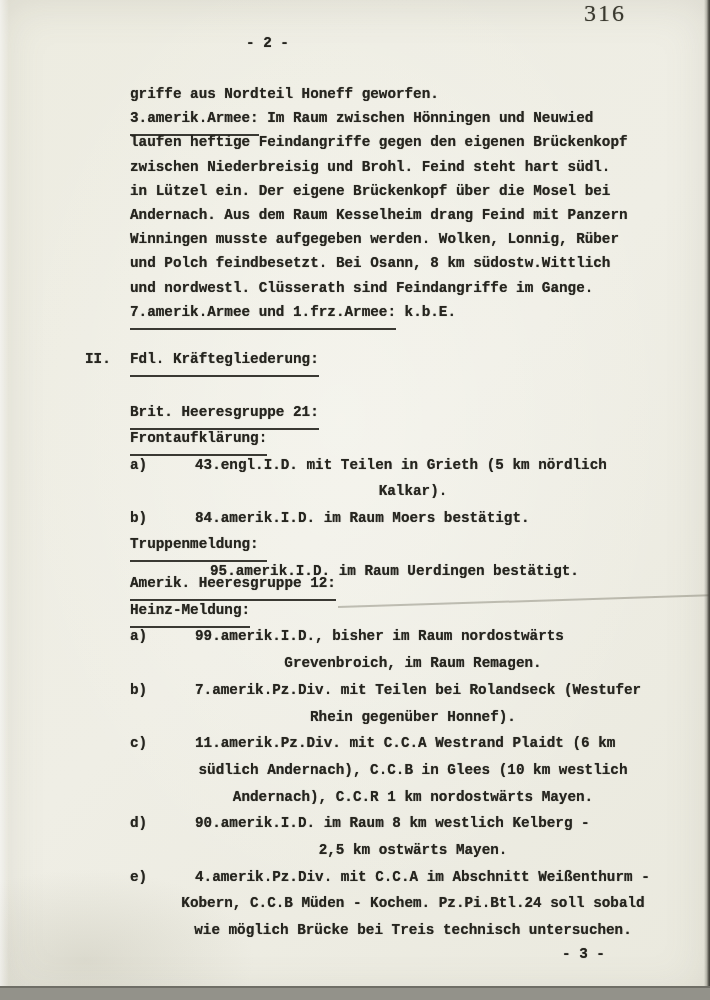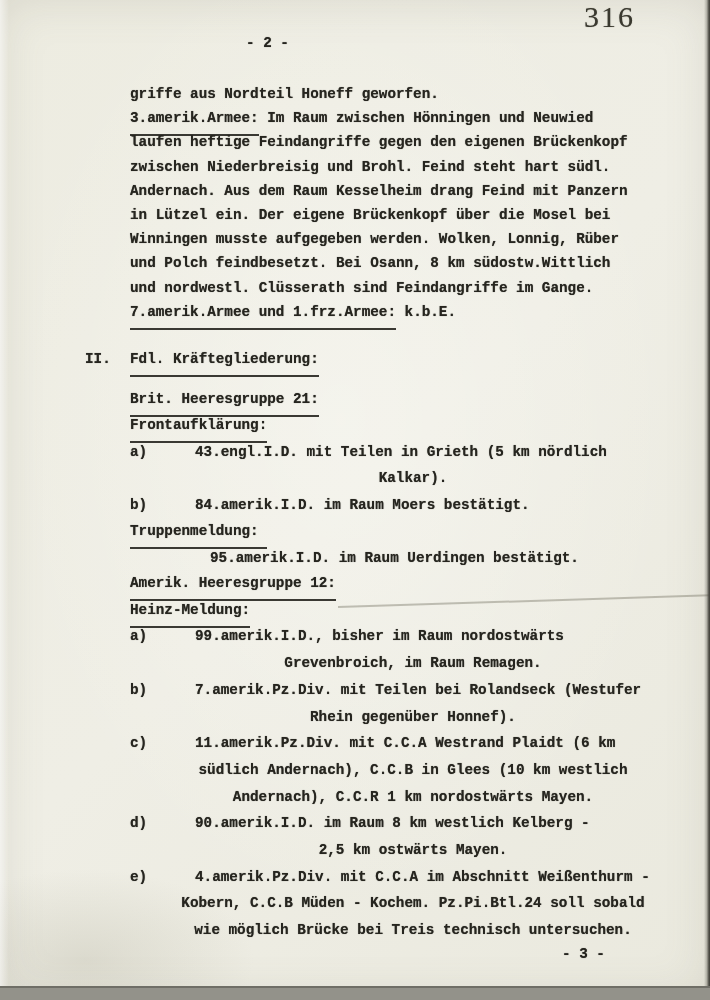--- a/index.html
+++ b/index.html
@@ -39,27 +39,27 @@
   .line .seg.underline {
     border-bottom: 2px solid rgba(38,37,31,0.9);
     padding-bottom: 8px;
   }
   .indent-item { padding-left: 65px; }
   .indent-item .label { position: absolute; left: 0; }
   .indent-cont { padding-left: 21px; text-align: center; }
   .indent-deep { padding-left: 80px; }
   .indent-section { margin-left: -45px; }
   .indent-section .label { display: inline-block; width: 45px; margin-top: 20px; }
-  .gap-md { margin-top: 13px; }
+  .gap-md { margin-top: 26px; }
   #archive-stamp {
     position: absolute;
     left: 584px;
     top: 0px;
     font-family: "Liberation Serif", "DejaVu Serif", serif;
-    font-size: 30px;
+    font-size: 24px;
     letter-spacing: 2px;
     color: #3a392f;
     text-shadow: 0 0 1px rgba(58,57,47,0.5);
   }
   #page-header-number { position: absolute; left: 246px; top: 35px; }
   #page-footer-number { position: absolute; left: 562px; top: 946px; }
   #crease-line {
     position: absolute;
     left: 338px;
     top: 606px;
@@ -96,22 +96,22 @@
   <div id="left-edge"></div>
   <div id="archive-stamp">316</div>
   <div id="page-header-number" class="tw">- 2 -</div>
 
   <div id="document-body" class="tw">
       <div class="block block-continuation">
         <div class="line indent-body"><span class="seg">griffe aus Nordteil Honeff geworfen.</span></div>
         <div class="line indent-body"><span class="seg underline">3.amerik.Armee:</span><span class="seg"> Im Raum zwischen Hönningen und Neuwied</span></div>
         <div class="line indent-body"><span class="seg">laufen heftige Feindangriffe gegen den eigenen Brückenkopf</span></div>
         <div class="line indent-body"><span class="seg">zwischen Niederbreisig und Brohl. Feind steht hart südl.</span></div>
+        <div class="line indent-body"><span class="seg">in Lützel ein. Der eigene Brückenkopf über die Mosel bei</span></div>
         <div class="line indent-body"><span class="seg">Andernach. Aus dem Raum Kesselheim drang Feind mit Panzern</span></div>
-        <div class="line indent-body"><span class="seg">in Lützel ein. Der eigene Brückenkopf über die Mosel bei</span></div>
         <div class="line indent-body"><span class="seg">Winningen musste aufgegeben werden. Wolken, Lonnig, Rüber</span></div>
         <div class="line indent-body"><span class="seg">und Polch feindbesetzt. Bei Osann, 8 km südostw.Wittlich</span></div>
         <div class="line indent-body"><span class="seg">und nordwestl. Clüsserath sind Feindangriffe im Gange.</span></div>
         <div class="line indent-body"><span class="seg underline">7.amerik.Armee und 1.frz.Armee:</span><span class="seg"> k.b.E.</span></div>
       </div>
       <div class="block block-enemy-forces">
         <div class="line indent-section"><span class="label">II.</span><span class="seg underline">Fdl. Kräftegliederung:</span></div>
         <div class="line indent-body gap-md"><span class="seg underline">Brit. Heeresgruppe 21:</span></div>
         <div class="line indent-body"><span class="seg underline">Frontaufklärung:</span></div>
         <div class="line indent-item"><span class="label">a)</span><span class="seg">43.engl.I.D. mit Teilen in Grieth (5 km nördlich</span></div>

